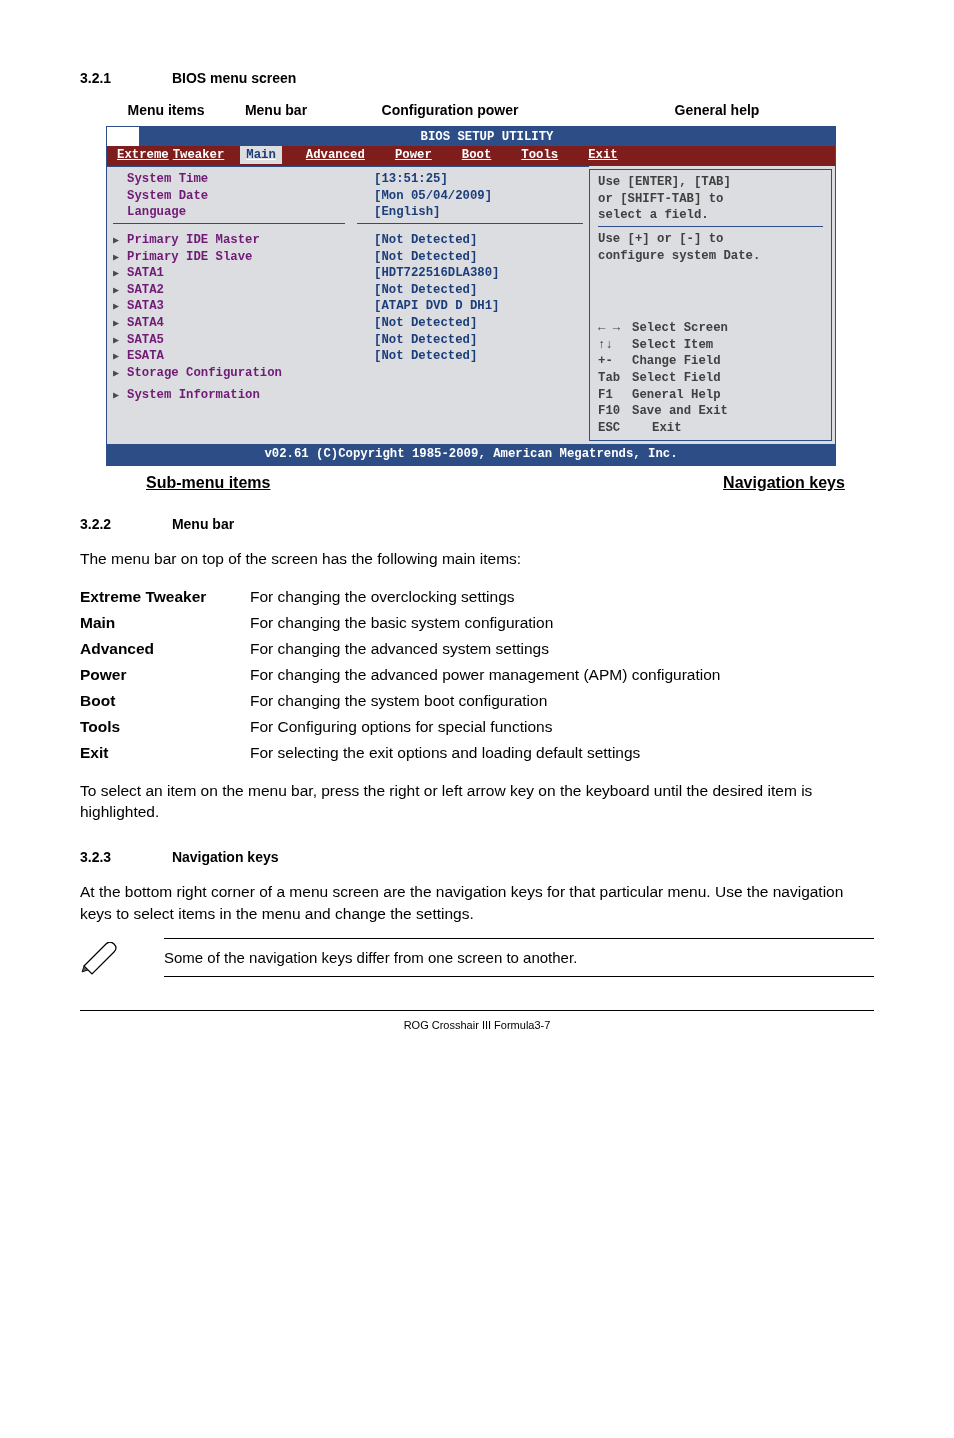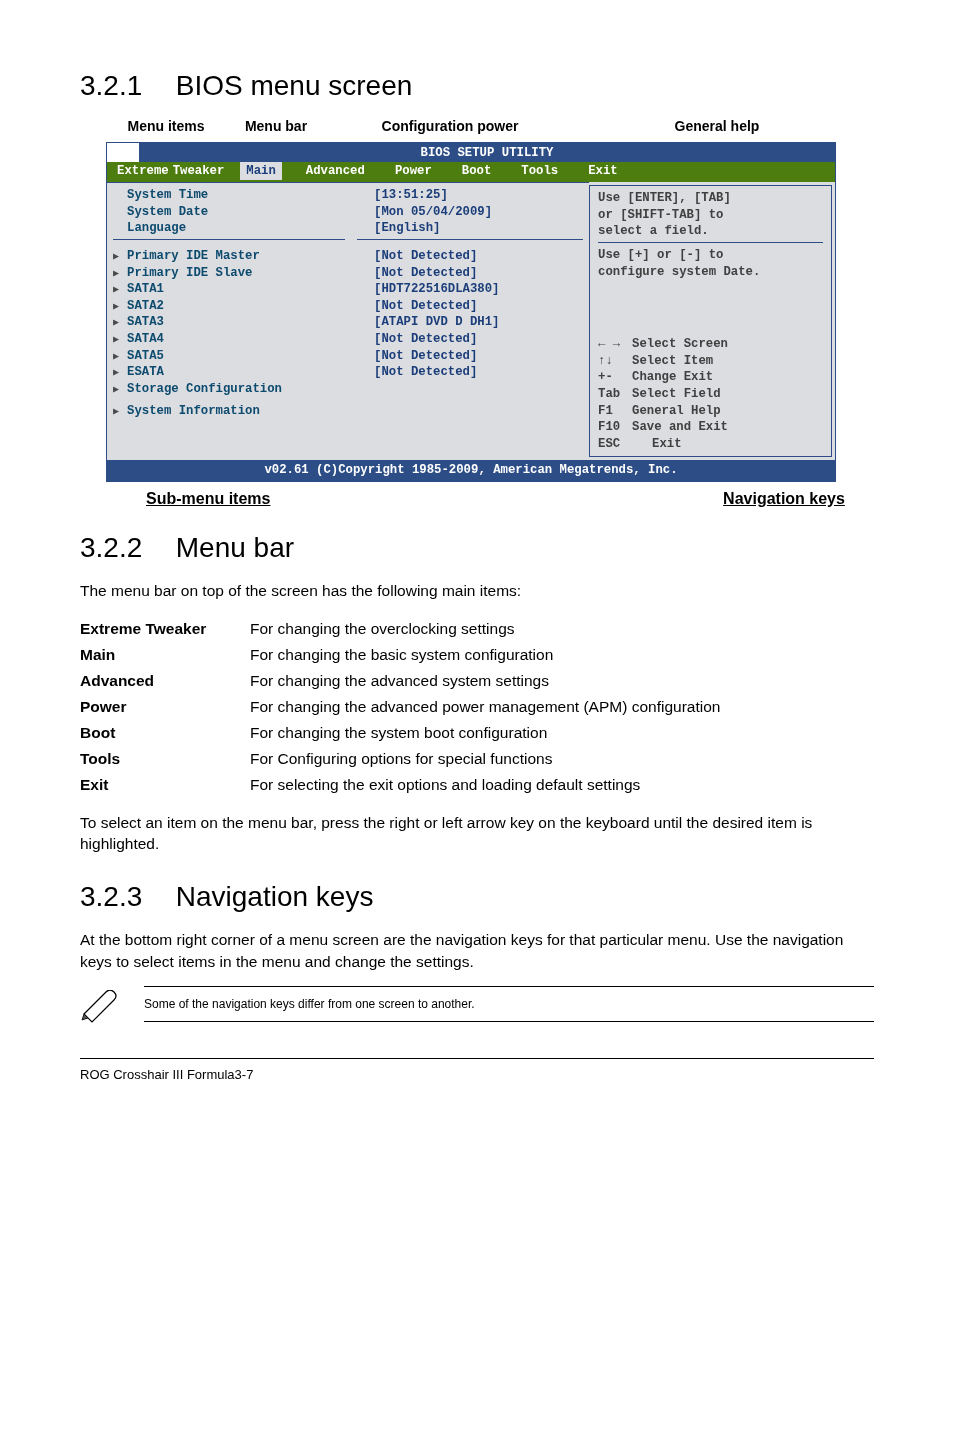--- a/index.html
+++ b/index.html
@@ -6,21 +6,21 @@
   body {
     font-family: Arial, Helvetica, sans-serif;
     background: #fff;
     color: #000;
     width: 954px;
     margin: 0 auto;
     padding: 70px 80px 40px 80px;
     font-size: 15.5px;
   }
 
-  .heading { font-weight: normal; font-size: 28px; margin-bottom: 16px; }
+  .heading { font-weight: bold; font-size: 14px; margin-bottom: 16px; }
   .heading .num { display: inline-block; width: 88px; }
 
   
   .anno-row { display: flex; font-weight: bold; font-size: 14px; margin-bottom: 6px; padding-left: 26px; }
   .anno-cell { position: relative; text-align: center; }
   .a1 { width: 120px; text-align: center; }
   .a2 { width: 100px; }
   .gap1 { width: 24px; }
   .a3 { width: 200px; }
   .gap2 { width: 82px; }
@@ -30,30 +30,30 @@
   .bios {
     width: 730px;
     margin: 8px 0 4px 26px;
     font-family: "Courier New", monospace;
     font-size: 12.3px;
     font-weight: bold;
     line-height: 1.35;
     border: 1px solid #2c4d86;
   }
   .bios-title { background: #2c4d86; color: #fff; text-align: center; padding: 2px 0 0 0; margin-left: 32px; }
-  .bios-tabs { background: #4d7c0f; color: #fff; display: flex; padding: 0 4px 2px 4px; }
+  .bios-tabs { background: #7f1d1d; color: #fff; display: flex; padding: 0 4px 2px 4px; text-decoration: underline; }
   .bios-tabs span { padding: 1px 6px; margin-right: 18px; }
   .bios-tabs .et { margin-right: 0; padding-right: 4px; }
   .bios-tabs .tw { margin-left: 0; padding-left: 0; margin-right: 10px;}
   .bios-tabs .sel { background: #dcdde1; color: #1b3e7a; }
   .bios-body { display: flex; background: #dcdde1; }
   .bios-left { flex: 0 0 244px; padding: 4px 6px; border-top: 1px solid #2c4d86; }
   .bios-mid { flex: 0 0 238px; padding: 4px 6px; border-top: 1px solid #2c4d86; color: #1b3e7a; }
   .bios-right { flex: 1; padding: 4px 8px; border: 1px solid #2c4d86; margin: 3px 3px 3px 0; color: #404040; }
-  .bios-left .row { color: #0c4a6e; white-space: nowrap; }
+  .bios-left .row { color: #701a75; white-space: nowrap; }
   .bios-left .row.withcaret::before { content: "\25B6"; color: #4a4a4a; font-size: 10px; margin-right: 4px; display: inline-block; width: 10px; }
   .bios-left .row.nocaret::before { content: ""; display: inline-block; width: 14px; }
   .underline-box { padding-bottom: 2px; margin-bottom: 2px; }
   .mid-val { white-space: nowrap; margin-left: 17px; }
   .nav-line { white-space: nowrap; }
   .bios-footer { background: #2c4d86; color: #fff; text-align: center; padding: 2px 0; }
 
   
   .subanno-row { display: flex; font-weight: bold; font-size: 16px; margin: 8px 0 24px 26px; text-decoration: underline; }
   .subanno-row .s1 { width: 300px; padding-left: 40px; position: relative; }
@@ -62,24 +62,24 @@
 
   .body-text { margin: 14px 0; line-height: 1.4; }
 
   table.defs { border-collapse: collapse; margin-bottom: 14px; }
   table.defs td { vertical-align: top; padding: 4px 0; }
   table.defs td.term { font-weight: bold; width: 170px; }
 
   
   .note { display: flex; align-items: flex-start; margin: 10px 0 30px 0; gap: 20px; }
   .note .icon { width: 44px; flex-shrink: 0; padding-top: 4px; }
-  .note .text-wrap { flex: 1; border-top: 1px solid #000; border-bottom: 1px solid #000; padding: 10px 0; font-size: 12px; }
+  .note .text-wrap { flex: 1; border-top: 1px solid #000; border-bottom: 1px solid #000; padding: 10px 0; font-size: 15px; margin-left: 20px; }
   .note svg { width: 40px; height: 34px; }
 
-  .footer { display: flex; justify-content: flex-start; border-top: 1px solid #000; padding-top: 8px; margin-top: 28px; font-size: 13px; }
+  .footer { display: flex; justify-content: center; border-top: 1px solid #000; padding-top: 8px; margin-top: 28px; font-size: 11px; }
 
   .spacer { height: 6px; }
   .bspacer { height: 36px; }
 </style>
 </head>
 <body>
 
 <div class="heading">
   <span class="num">3.2.1</span>
   <span>BIOS menu screen</span>
@@ -147,21 +147,21 @@
       <div style="border-bottom:1px solid #2c4d86; padding-bottom:2px; margin-bottom:4px;">
         <div>Use [ENTER], [TAB]</div>
         <div>or [SHIFT-TAB] to</div>
         <div>select a field.</div>
       </div>
       <div>Use [+] or [-] to</div>
       <div>configure system Date.</div>
       <div style="height:56px;"></div>
       <div class="nav-line"><span style="display:inline-block;width:34px;">← →</span><span>Select Screen</span></div>
       <div class="nav-line"><span style="display:inline-block;width:34px;">↑↓</span><span>Select Item</span></div>
-      <div class="nav-line"><span style="display:inline-block;width:34px;">+-</span><span>Change Exit</span></div>
+      <div class="nav-line"><span style="display:inline-block;width:34px;">+-</span><span>Change Field</span></div>
       <div class="nav-line"><span style="display:inline-block;width:34px;">Tab</span><span>Select Field</span></div>
       <div class="nav-line"><span style="display:inline-block;width:34px;">F1</span><span>General Help</span></div>
       <div class="nav-line"><span style="display:inline-block;width:34px;">F10</span><span>Save and Exit</span></div>
       <div class="nav-line"><span style="display:inline-block;width:54px;">ESC</span><span>Exit</span></div>
     </div>
   </div>
   <div class="bios-footer">v02.61 (C)Copyright 1985-2009, American Megatrends, Inc.</div>
 </div>
 
 <div class="subanno-row">

